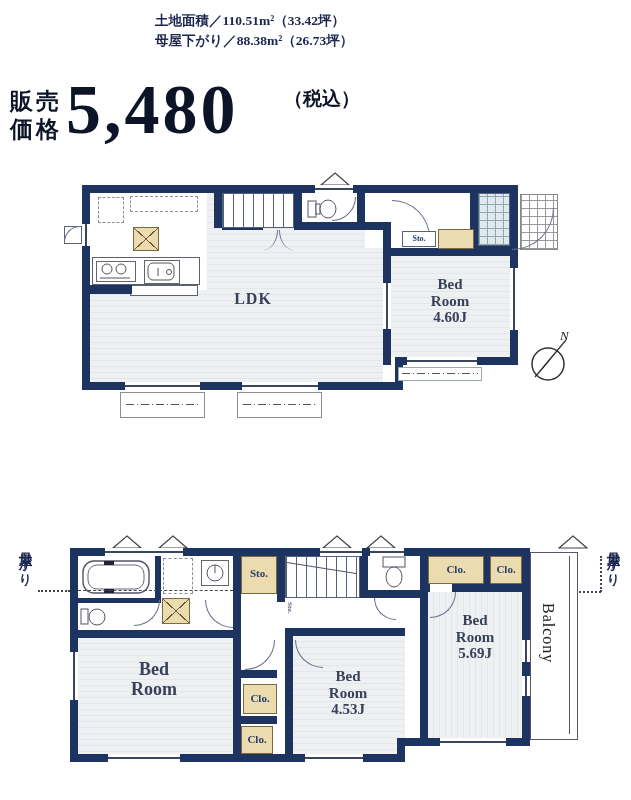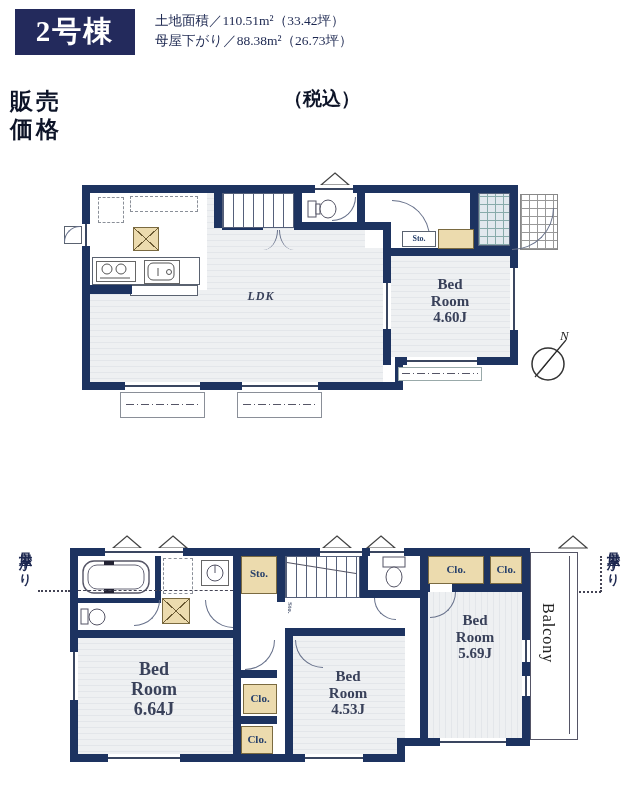--- a/index.html
+++ b/index.html
@@ -30,38 +30,38 @@
   .dashdot{position:absolute;height:1px;background:repeating-linear-gradient(90deg,#556 0 8px,transparent 8px 11px,#556 11px 12px,transparent 12px 15px);}
   .arc{position:absolute;border:1px solid #66708a;border-style:solid;background:transparent;box-sizing:border-box;}
   .roomlabel{position:absolute;text-align:center;color:#39415a;font-weight:bold;line-height:1.1;}
   .slabel{position:absolute;text-align:center;color:#27406b;font-weight:bold;font-size:10px;line-height:1;}
   .badge{position:absolute;background:#1e3a69;border:1px solid #0e1d3a;color:#b5a87c;font-weight:bold;
          display:flex;align-items:center;justify-content:center;letter-spacing:1px;box-sizing:border-box;}
   .vjp{writing-mode:vertical-rl;text-orientation:upright;letter-spacing:2px;}
   .ven{writing-mode:vertical-rl;}
   .dot-h{position:absolute;height:0;border-top:2px dotted #445;}
   .dot-v{position:absolute;width:0;border-left:2px dotted #445;}
-  .hdr-spec{position:absolute;left:155px;top:11px;font-size:13.5px;font-weight:normal;line-height:20px;color:#1c2750;}
+  .hdr-spec{position:absolute;left:155px;top:11px;font-size:13.5px;font-weight:bold;line-height:20px;color:#1c2750;}
   .tri{position:absolute;}
 </style>
 </head>
 <body>
 
 <div class="page">
 
   <div class="abs" style="left:0;top:0;width:631px;height:170px;">
-    <div class="abs" style="left:15px;top:9px;width:120px;height:46px;background:#232a5c;color:#fff;display:flex;align-items:center;justify-content:center;font-size:29px;font-weight:bold;letter-spacing:2px;">2号棟</div>
     <div class="hdr-spec" style="top:11px;">土地面積／110.51m²（33.42坪）</div>
     <div class="hdr-spec" style="top:31px;">母屋下がり／88.38m²（26.73坪）</div>
 
     <div class="abs" style="left:0;top:78px;width:420px;height:84px;color:#0d1428;">
       <div class="abs" style="left:10px;top:10px;font-size:23px;font-weight:bold;line-height:1.22;letter-spacing:3px;">
         <div>販売</div>
         <div>価格</div>
       </div>
+      <div class="abs" style="left:66px;top:-8px;font-size:70px;font-weight:bold;letter-spacing:3px;">5,480</div>
       <div class="abs" style="left:284px;top:8px;font-size:19px;font-weight:bold;">（税込）</div>
     </div>
   </div>
 
   <div class="abs" style="left:0;top:0;width:631px;height:450px;">
 
     <svg class="tri" style="left:320px;top:172px;" width="30" height="14">
       <polygon points="15,1 29,13 1,13" fill="#fff" stroke="#444" stroke-width="1.2"></polygon>
       </svg>
 
@@ -140,21 +140,21 @@
     <div class="win-h" style="left:242px;top:382px;width:76px;height:8px;"></div>
     <div class="shutter" style="left:120px;top:392px;width:85px;height:26px;"></div>
     <div class="dashdot" style="left:126px;top:404px;width:73px;"></div>
     <div class="shutter" style="left:237px;top:392px;width:85px;height:26px;"></div>
     <div class="dashdot" style="left:243px;top:404px;width:73px;"></div>
     <div class="win-v" style="left:510px;top:268px;width:8px;height:62px;"></div>
     <div class="win-h" style="left:407px;top:357px;width:70px;height:8px;"></div>
     <div class="shutter" style="left:398px;top:367px;width:84px;height:14px;border-color:#9aa;"></div>
     <div class="dashdot" style="left:402px;top:373px;width:76px;"></div>
 
-    <div class="roomlabel" style="left:201px;top:290px;width:120px;font-size:12px;letter-spacing:1px;font-style:italic;">
+    <div class="roomlabel" style="left:193px;top:290px;width:120px;font-size:16px;letter-spacing:1px;">
       <div>LDK</div>
     </div>
     <div class="roomlabel" style="left:400px;top:276px;width:100px;font-size:15px;">
       <div>Bed</div>
       <div>Room</div>
       <div>4.60J</div>
     </div>
 
     <svg class="abs" style="left:527px;top:328px;" width="48" height="58" viewBox="0 0 48 58">
       <circle cx="21" cy="36" r="16" fill="none" stroke="#333" stroke-width="1.5"></circle>
@@ -278,21 +278,20 @@
     <div class="win-v" style="left:70px;top:202px;width:8px;height:48px;"></div>
     <div class="win-h" style="left:108px;top:304px;width:72px;height:8px;"></div>
     <div class="win-h" style="left:305px;top:304px;width:58px;height:8px;"></div>
     <div class="win-h" style="left:440px;top:288px;width:66px;height:8px;"></div>
     <div class="win-v" style="left:522px;top:190px;width:8px;height:22px;"></div>
     <div class="win-v" style="left:522px;top:226px;width:8px;height:20px;"></div>
 
     <div class="roomlabel" style="left:95px;top:210px;width:118px;font-size:18px;">
       <div>Bed</div>
       <div>Room</div>
-      <div>6.64J</div>
     </div>
     <div class="roomlabel" style="left:300px;top:218px;width:96px;font-size:15px;">
       <div>Bed</div>
       <div>Room</div>
       <div>4.53J</div>
     </div>
     <div class="roomlabel" style="left:428px;top:162px;width:94px;font-size:15px;">
       <div>Bed</div>
       <div>Room</div>
       <div>5.69J</div>

